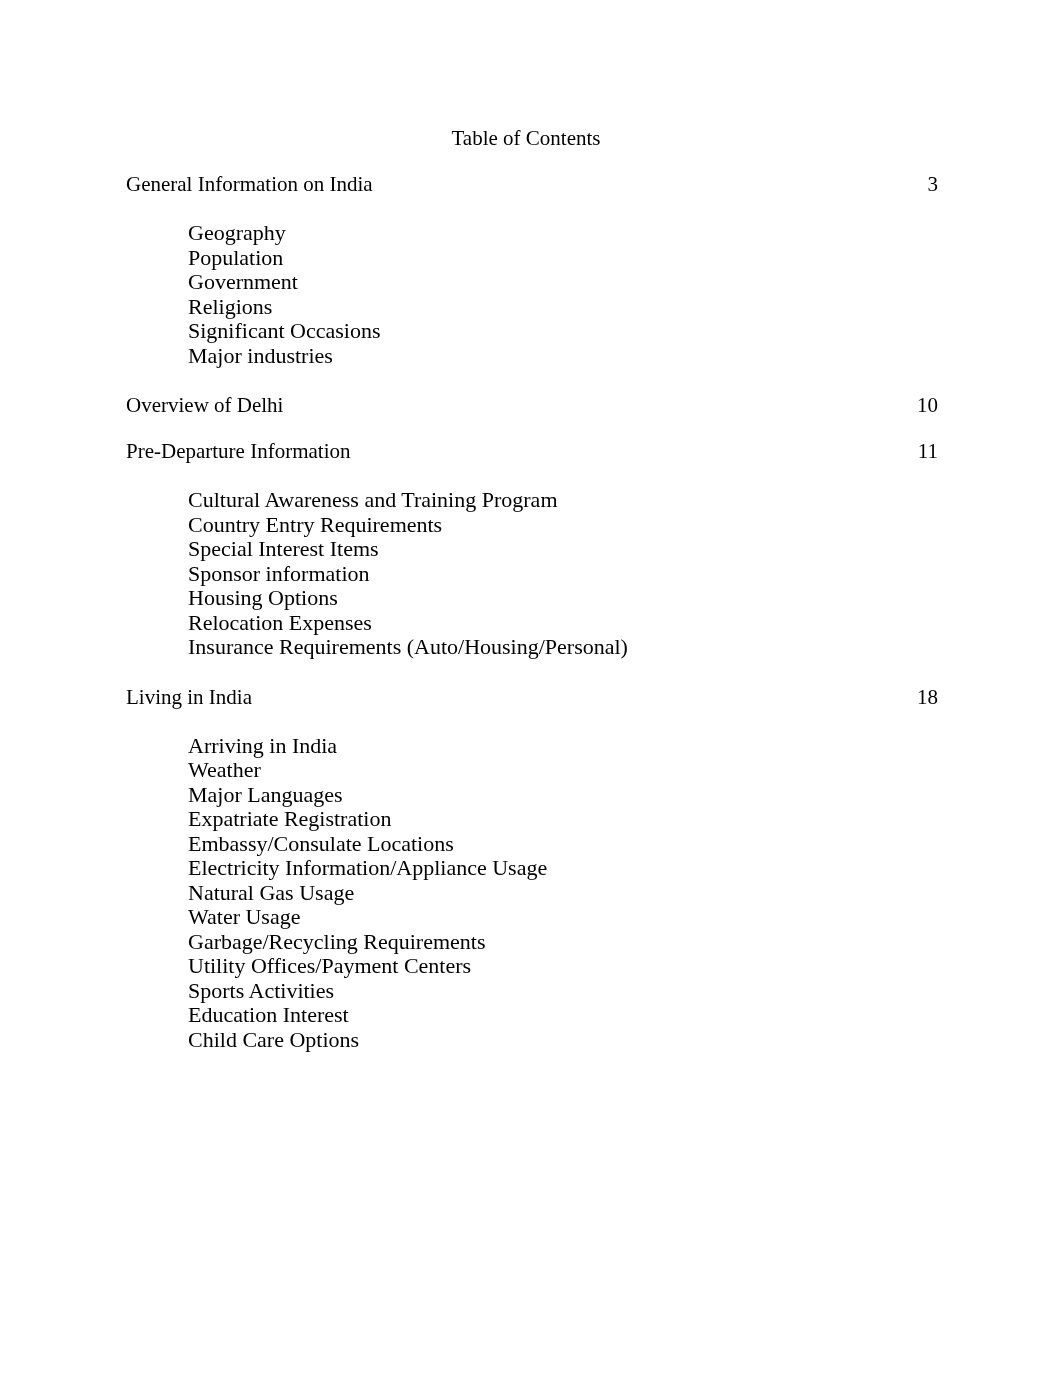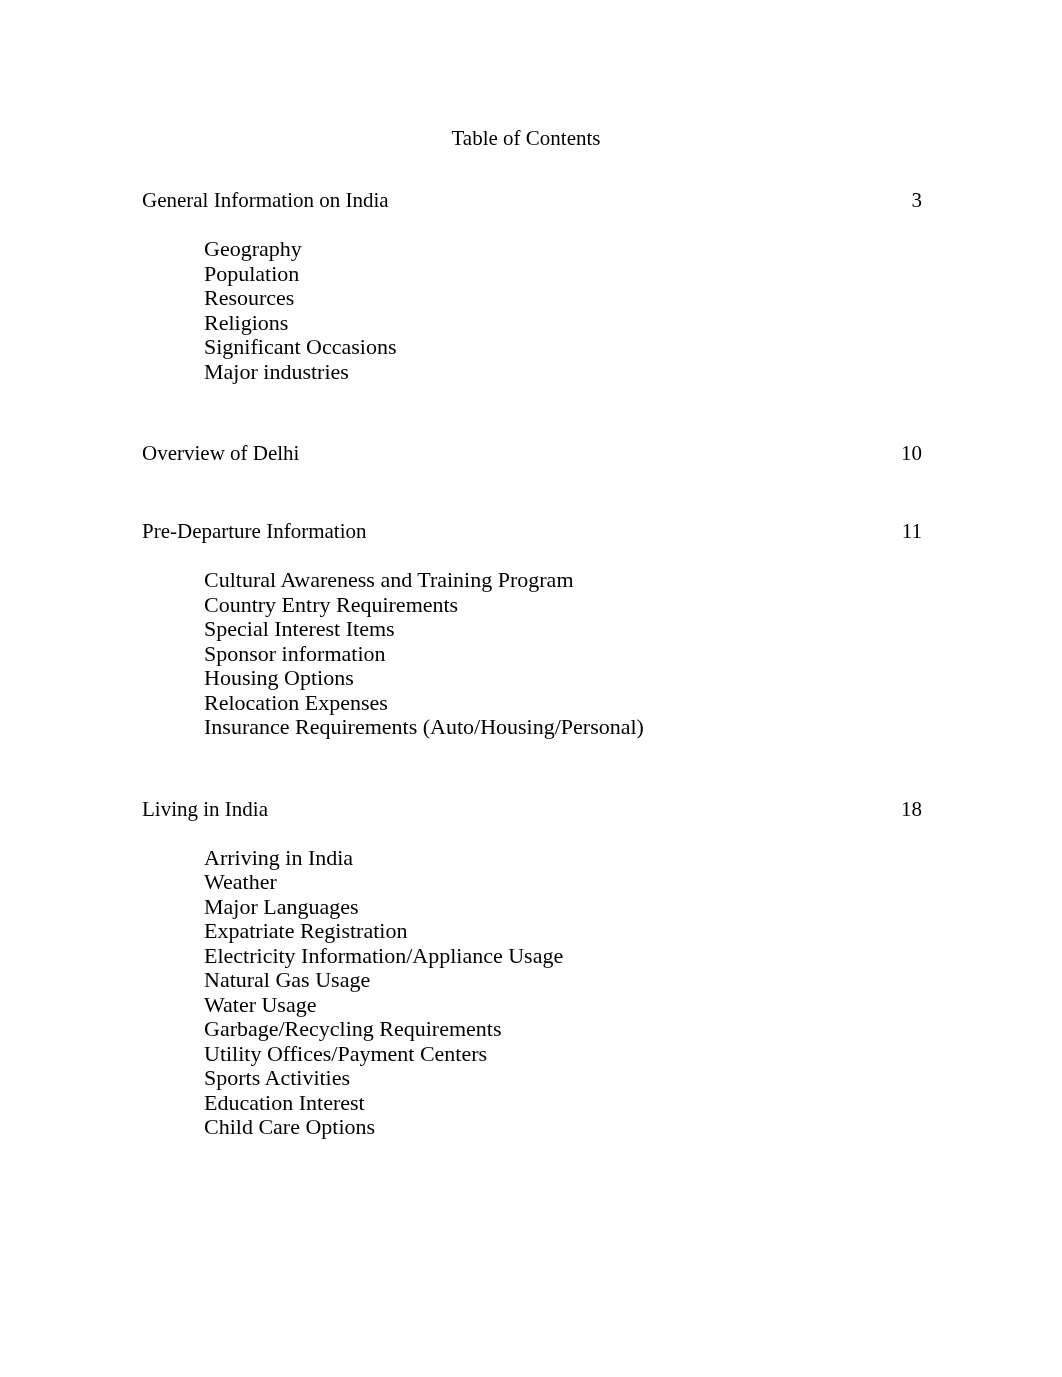--- a/index.html
+++ b/index.html
@@ -43,21 +43,21 @@
     font-weight: normal;
   }
 
   .toc {
     margin: 0;
     padding: 0;
     list-style: none;
   }
 
   .toc-section {
-    margin: 16px;
+    margin: 0;
     padding: 0;
   }
 
   .section-row {
     display: flex;
     align-items: baseline;
     justify-content: space-between;
     font-size: 21px;
     line-height: 25px;
   }
@@ -104,21 +104,21 @@
     <ul class="toc" id="toc-list">
         <li class="toc-section">
           <div class="section-row">
             <span class="section-title">General Information on India</span>
             <span class="section-page">3</span>
           </div>
           <div class="gap-section-to-subs"></div>
           <ul class="subitems">
             <li class="subitem">Geography</li>
             <li class="subitem">Population</li>
-            <li class="subitem">Resources</li>
+            <li class="subitem">Government</li>
             <li class="subitem">Religions</li>
             <li class="subitem">Significant Occasions</li>
             <li class="subitem">Major industries</li>
           </ul>
         </li>
         <li class="gap-subs-to-section"></li>
         <li class="toc-section">
           <div class="section-row">
             <span class="section-title">Overview of Delhi</span>
             <span class="section-page">10</span>
@@ -146,20 +146,21 @@
           <div class="section-row">
             <span class="section-title">Living in India</span>
             <span class="section-page">18</span>
           </div>
           <div class="gap-section-to-subs"></div>
           <ul class="subitems">
             <li class="subitem">Arriving in India</li>
             <li class="subitem">Weather</li>
             <li class="subitem">Major Languages</li>
             <li class="subitem">Expatriate Registration</li>
+            <li class="subitem">Embassy/Consulate Locations</li>
             <li class="subitem">Electricity Information/Appliance Usage</li>
             <li class="subitem">Natural Gas Usage</li>
             <li class="subitem">Water Usage</li>
             <li class="subitem">Garbage/Recycling Requirements</li>
             <li class="subitem">Utility Offices/Payment Centers</li>
             <li class="subitem">Sports Activities</li>
             <li class="subitem">Education Interest</li>
             <li class="subitem">Child Care Options</li>
           </ul>
         </li>

